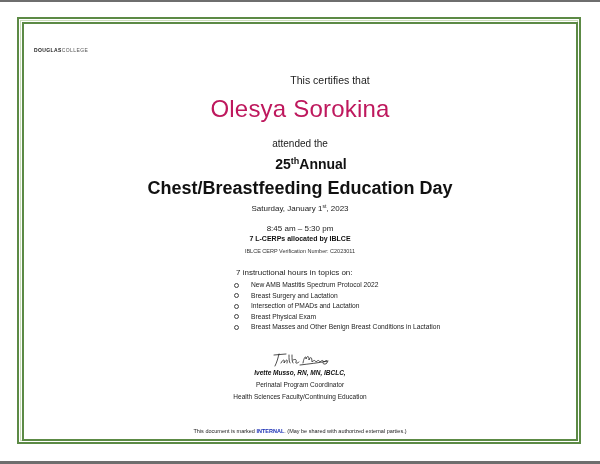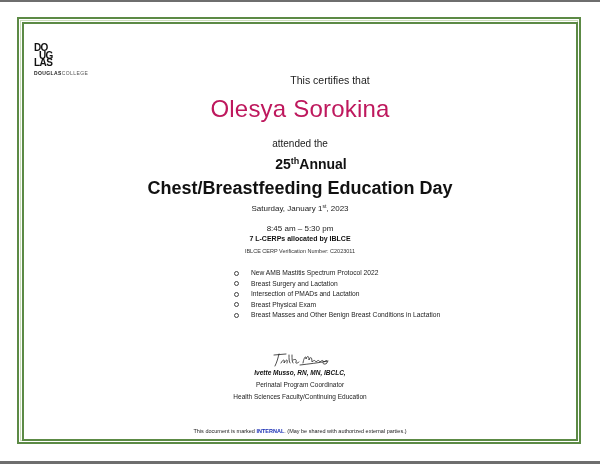--- a/index.html
+++ b/index.html
@@ -207,25 +207,20 @@
 </head>
 <body>
 
 <div class="top-rule"></div>
 
 <div class="frame-outer"></div>
 <div class="frame-gap"></div>
 <div class="frame-inner"></div>
 
 <div class="logo">
-  <div class="logo-mark">
-    <span class="row r1">DO</span>
-    <span class="row r2">UG</span>
-    <span class="row r3">LAS</span>
-  </div>
   <div class="logo-sub">
     <b>DOUGLAS</b><span class="light">COLLEGE</span>
   </div>
 </div>
 
 <div class="line certifies">This certifies that</div>
 <div class="line recipient">Olesya Sorokina</div>
 <div class="line attended">attended the</div>
 
 <div class="line annual"><span>25</span><sup>th</sup><span>Annual</span></div>
@@ -233,20 +228,21 @@
 <div class="line event-title">Chest/Breastfeeding Education Day</div>
 
 <div class="line date"><span>Saturday, January 1</span><sup>st</sup><span>, 2023</span></div>
 
 <div class="line time">8:45 am – 5:30 pm</div>
 
 <div class="line cerps">7  L-CERPs allocated by IBLCE</div>
 <div class="line verification">IBLCE CERP Verification Number: C2023011</div>
 
 <div class="topics">
+  <div class="topics-heading">7 instructional hours in topics on:</div>
   <ul>
     <li>
         <span class="bullet"></span>
         <span>New AMB Mastitis Spectrum Protocol 2022</span>
       </li>
     <li>
         <span class="bullet"></span>
         <span>Breast Surgery and Lactation</span>
       </li>
     <li>

